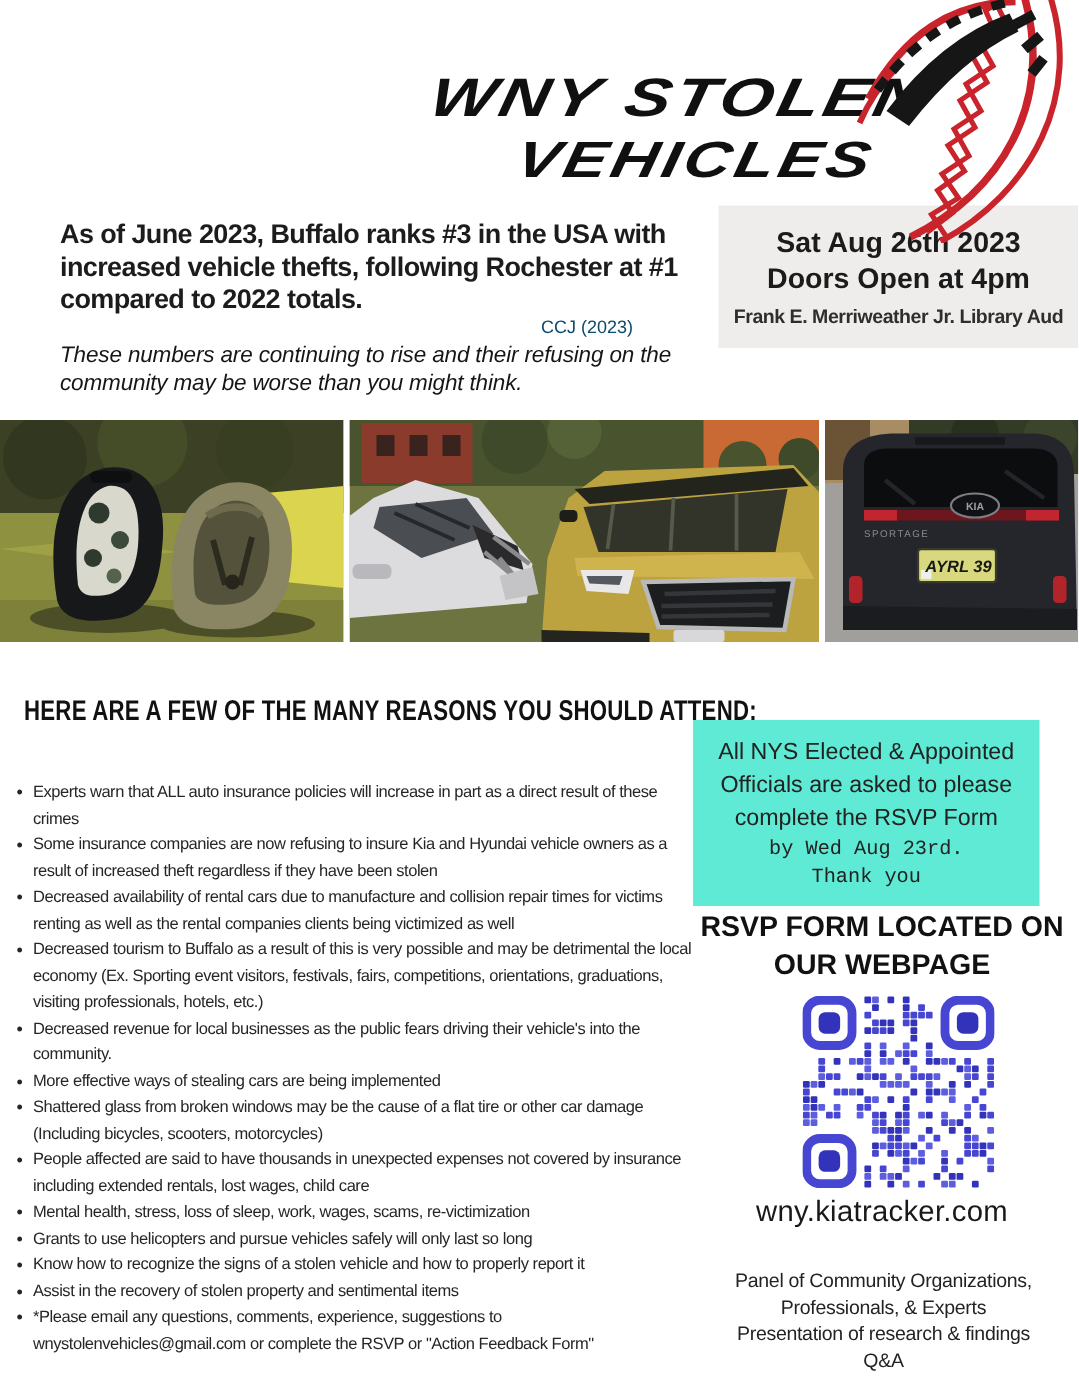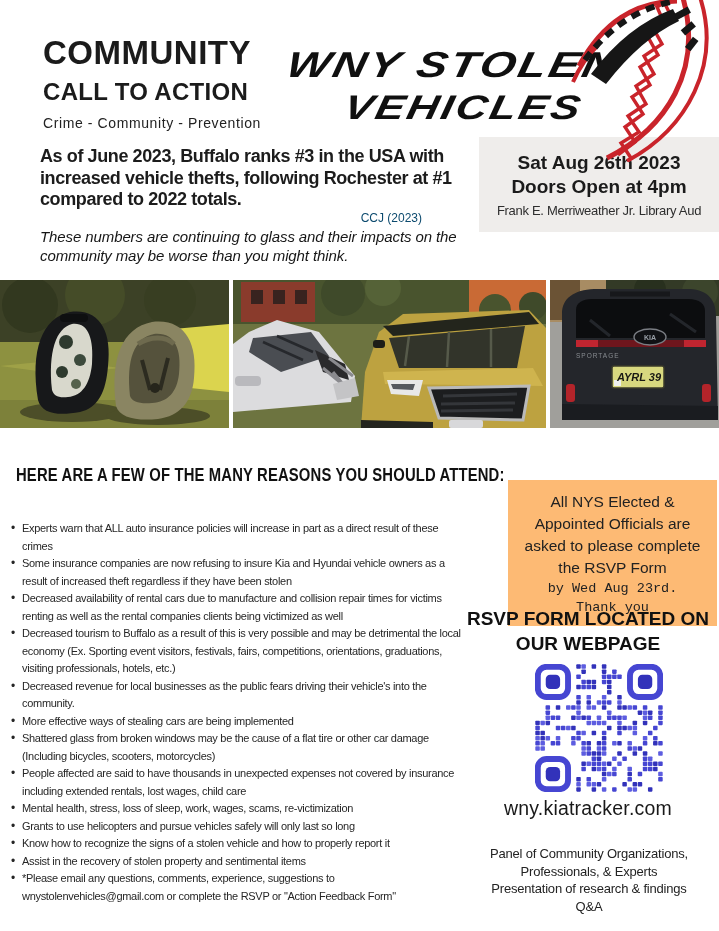--- a/index.html
+++ b/index.html
@@ -26,69 +26,64 @@
              transform:scaleX(1.28); transform-origin:left; white-space:nowrap; }
   .logo-l2 { font-size:34px; font-weight:700; font-style:italic; letter-spacing:2px; color:#101010;
              transform:scaleX(1.28); transform-origin:left; white-space:nowrap; margin:2px 0 0 66px; }
   .swoosh { position:absolute; right:-4px; top:-6px; width:152px; height:168px; z-index:4; }
 
   
   .event-box { position:absolute; left:479px; top:137px; width:240px; height:95px;
                background:#efedeb; display:flex; flex-direction:column; align-items:center;
                justify-content:center; text-align:center; z-index:1; padding:4px 4px; }
   .ev-date, .ev-doors { font-size:19px; font-weight:700; line-height:24px; color:#1b1b1b; }
-  .ev-venue, .ev-addr { font-size:13px; font-weight:400; line-height:17px; letter-spacing:-.3px; color:#2e2e2e; }
+  .ev-venue, .ev-addr { font-size:13px; font-weight:700; line-height:17px; letter-spacing:-.3px; color:#2e2e2e; }
   .ev-venue { margin-top:3px; }
 
   
   .photo-strip { position:absolute; left:0; top:280px; width:719px; height:148px; display:flex; }
   .photo { height:148px; }
   .photo svg { display:block; width:100%; height:100%; }
   .p1 { width:229px; }
   .p2 { width:313px; margin-left:4px; }
   .p3 { width:169px; margin-left:4px; }
 
   
   .reasons { position:absolute; left:10px; top:464px; width:460px; }
   .reasons-heading { font-size:19px; font-weight:700; letter-spacing:.2px; white-space:nowrap;
                      transform:scaleX(.78); transform-origin:left; margin-left:6px; color:#111; }
   .reasons ul { list-style:none; margin-top:34px; width:452px;
                 font-size:11px; line-height:17.5px; letter-spacing:-.3px; color:#262626; }
   .reasons li { position:relative; padding-left:12px; }
   .reasons li::before { content:"\2022"; position:absolute; left:1px; top:0; font-size:12px; color:#262626; }
 
   
-  .notice-box { position:absolute; left:462px; top:480px; width:209px; background:#fdba74;
-                text-align:center; padding:11px 10px 9px;margin-left:46px; }
+  .notice-box { position:absolute; left:462px; top:480px; width:231px; background:#5eead4;
+                text-align:center; padding:11px 10px 9px; }
   .notice-main { font-size:15.5px; line-height:22px; color:#222; }
   .notice-sub { font-size:13.5px; line-height:19px; color:#222;font-family:Liberation Mono, monospace; }
   .rsvp-heading { position:absolute; left:462px; top:606px; width:252px; text-align:center;
                   font-size:19px; font-weight:700; line-height:25px; color:#111; }
   .qr-wrap { position:absolute; left:535px; top:664px; width:128px; height:128px; }
   .qr-wrap svg { width:100%; height:100%; }
   .website { position:absolute; left:462px; top:797px; width:252px; text-align:center;
              font-size:19.5px; letter-spacing:.2px; color:#191919; }
   .panel { position:absolute; left:466px; top:845px; width:246px; text-align:center;
            font-size:13px; line-height:17.5px; letter-spacing:-.2px; color:#232323; }
   .panel div { margin:0; }
 </style>
 </head>
 <body>
 
 <div class="page">
 
-  <div class="title-block">
-    <div class="t1">COMMUNITY</div>
-    <div class="t2">CALL TO ACTION</div>
-    <div class="tagline">Crime - Community - Prevention</div>
-  </div>
 
   <div class="stats">As of June 2023, Buffalo ranks #3 in the USA with increased vehicle thefts, following Rochester at #1 compared to 2022 totals.</div>
   <div class="citation">CCJ (2023)</div>
-  <div class="impact">These numbers are continuing to glass and their impacts on the community may be worse than you might think.</div>
+  <div class="impact">These numbers are continuing to rise and their refusing on the community may be worse than you might think.</div>
 
   <div class="logo">
     <div class="logo-l1">WNY STOLEN</div>
     <div class="logo-l2">VEHICLES</div>
   </div>
 
   <div class="event-box">
     <div class="ev-date">Sat Aug 26th 2023</div>
     <div class="ev-doors">Doors Open at 4pm</div>
     <div class="ev-venue">Frank E. Merriweather Jr. Library Aud</div>

